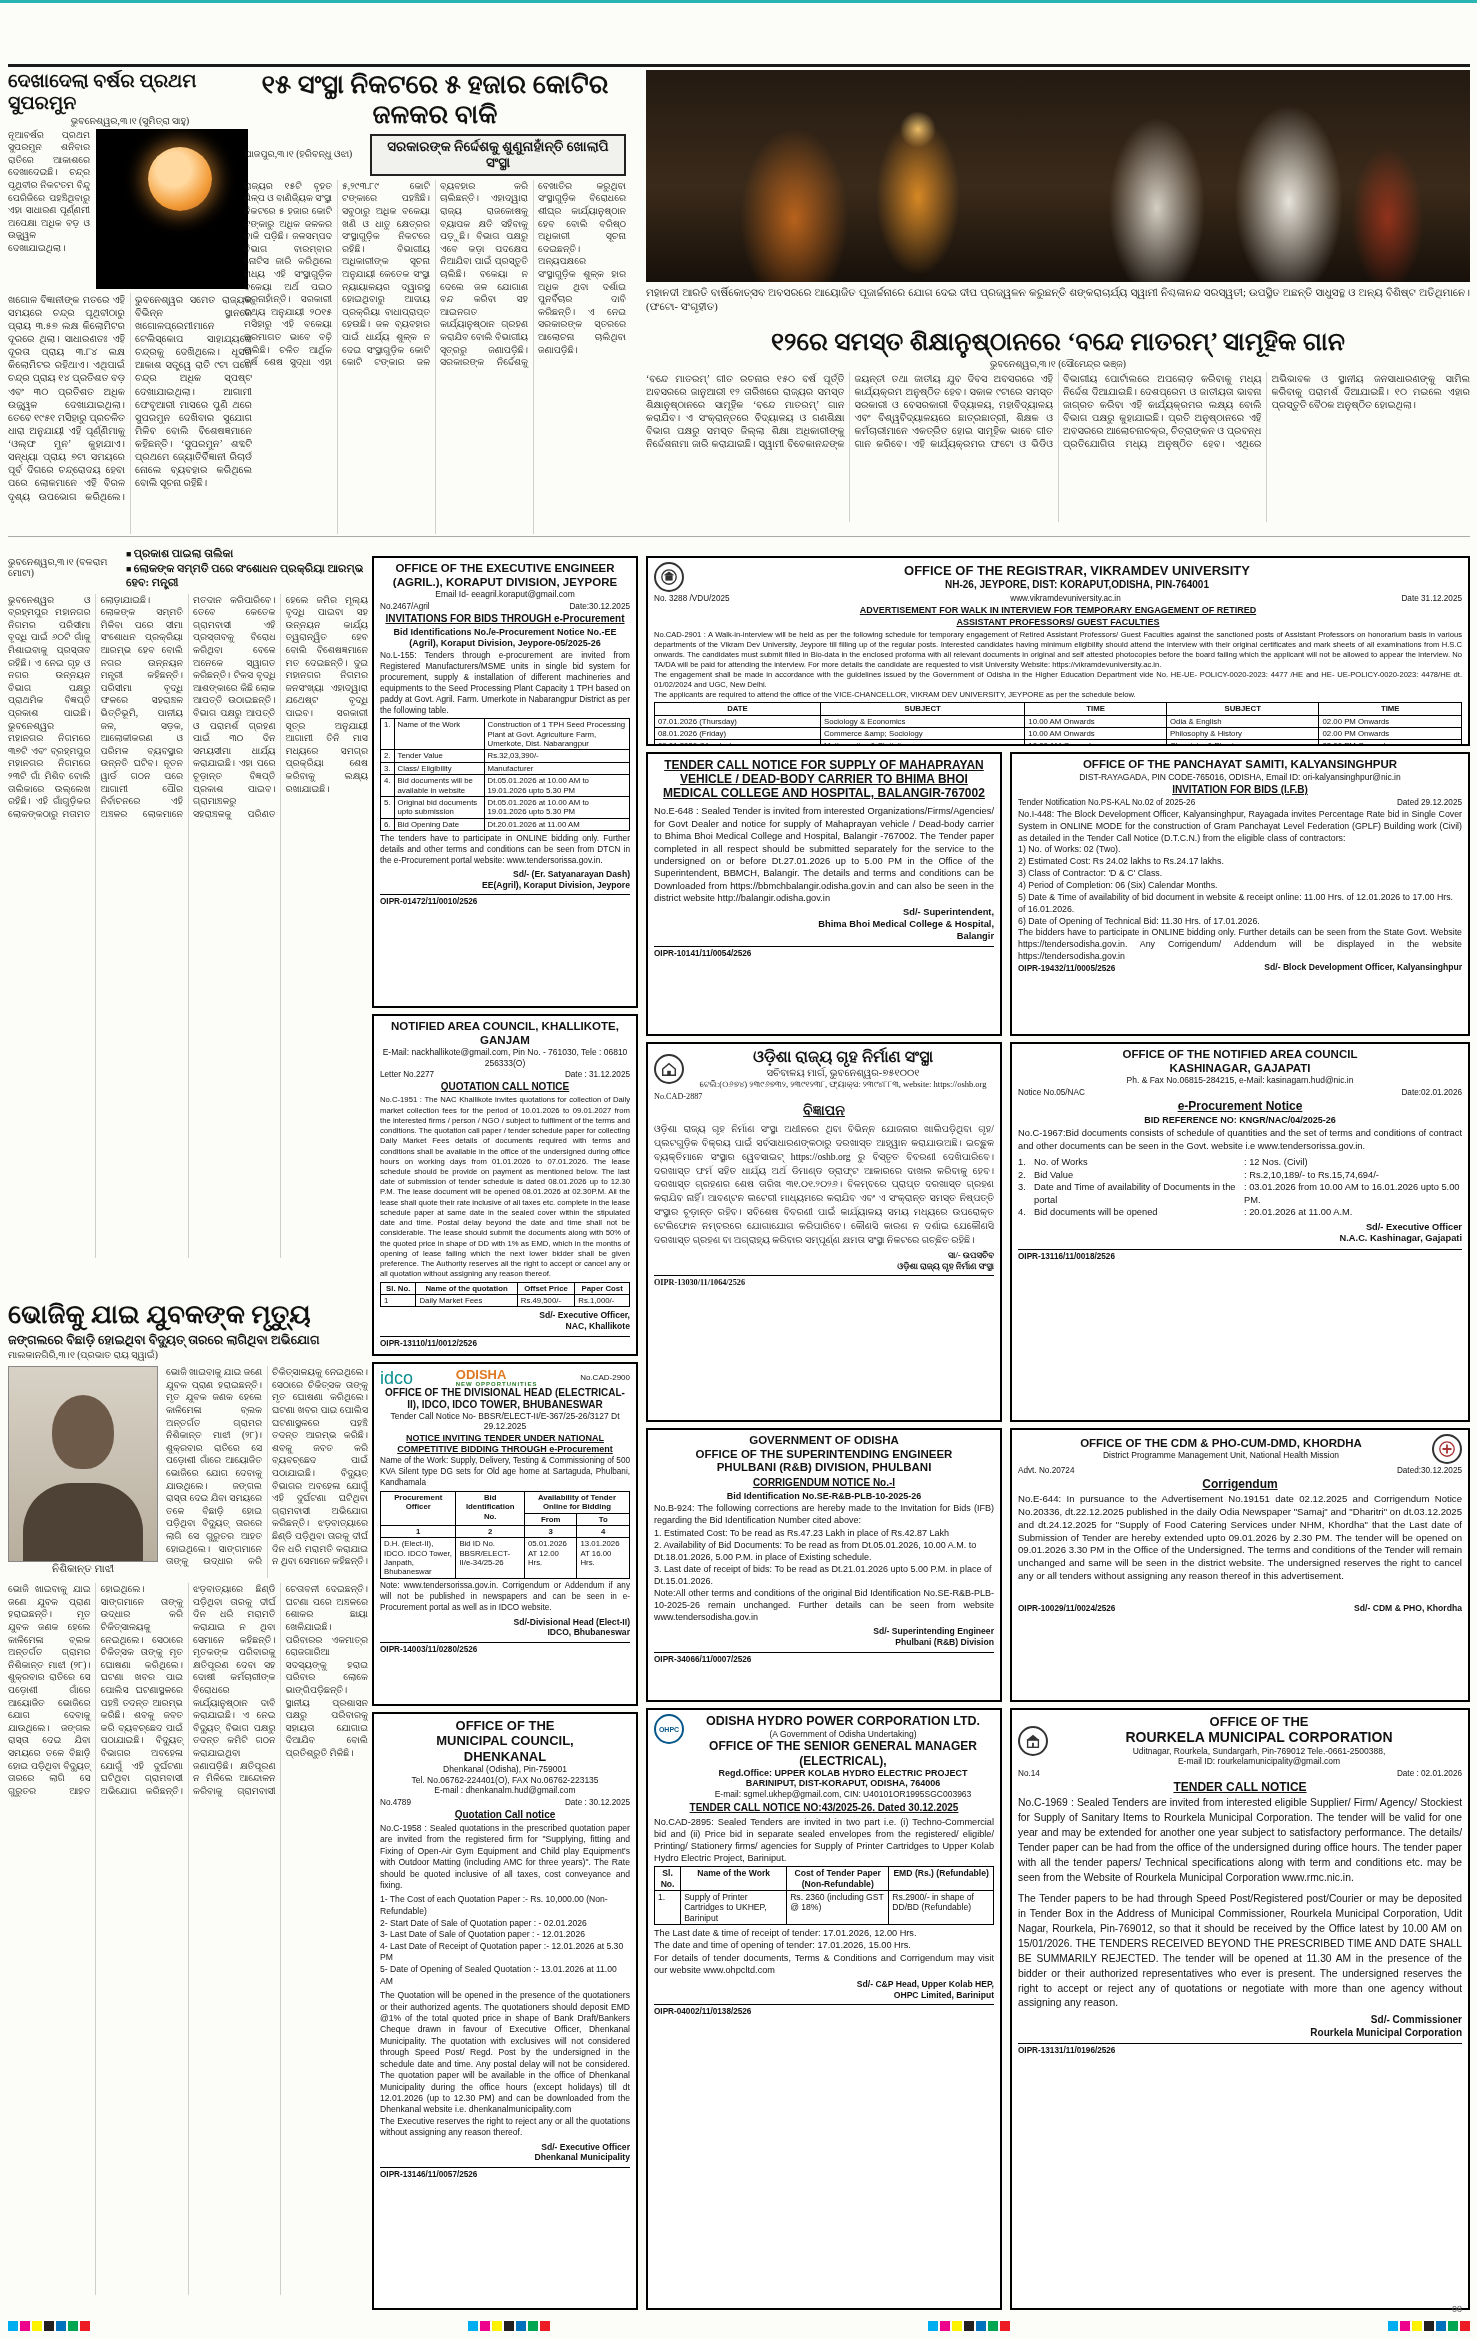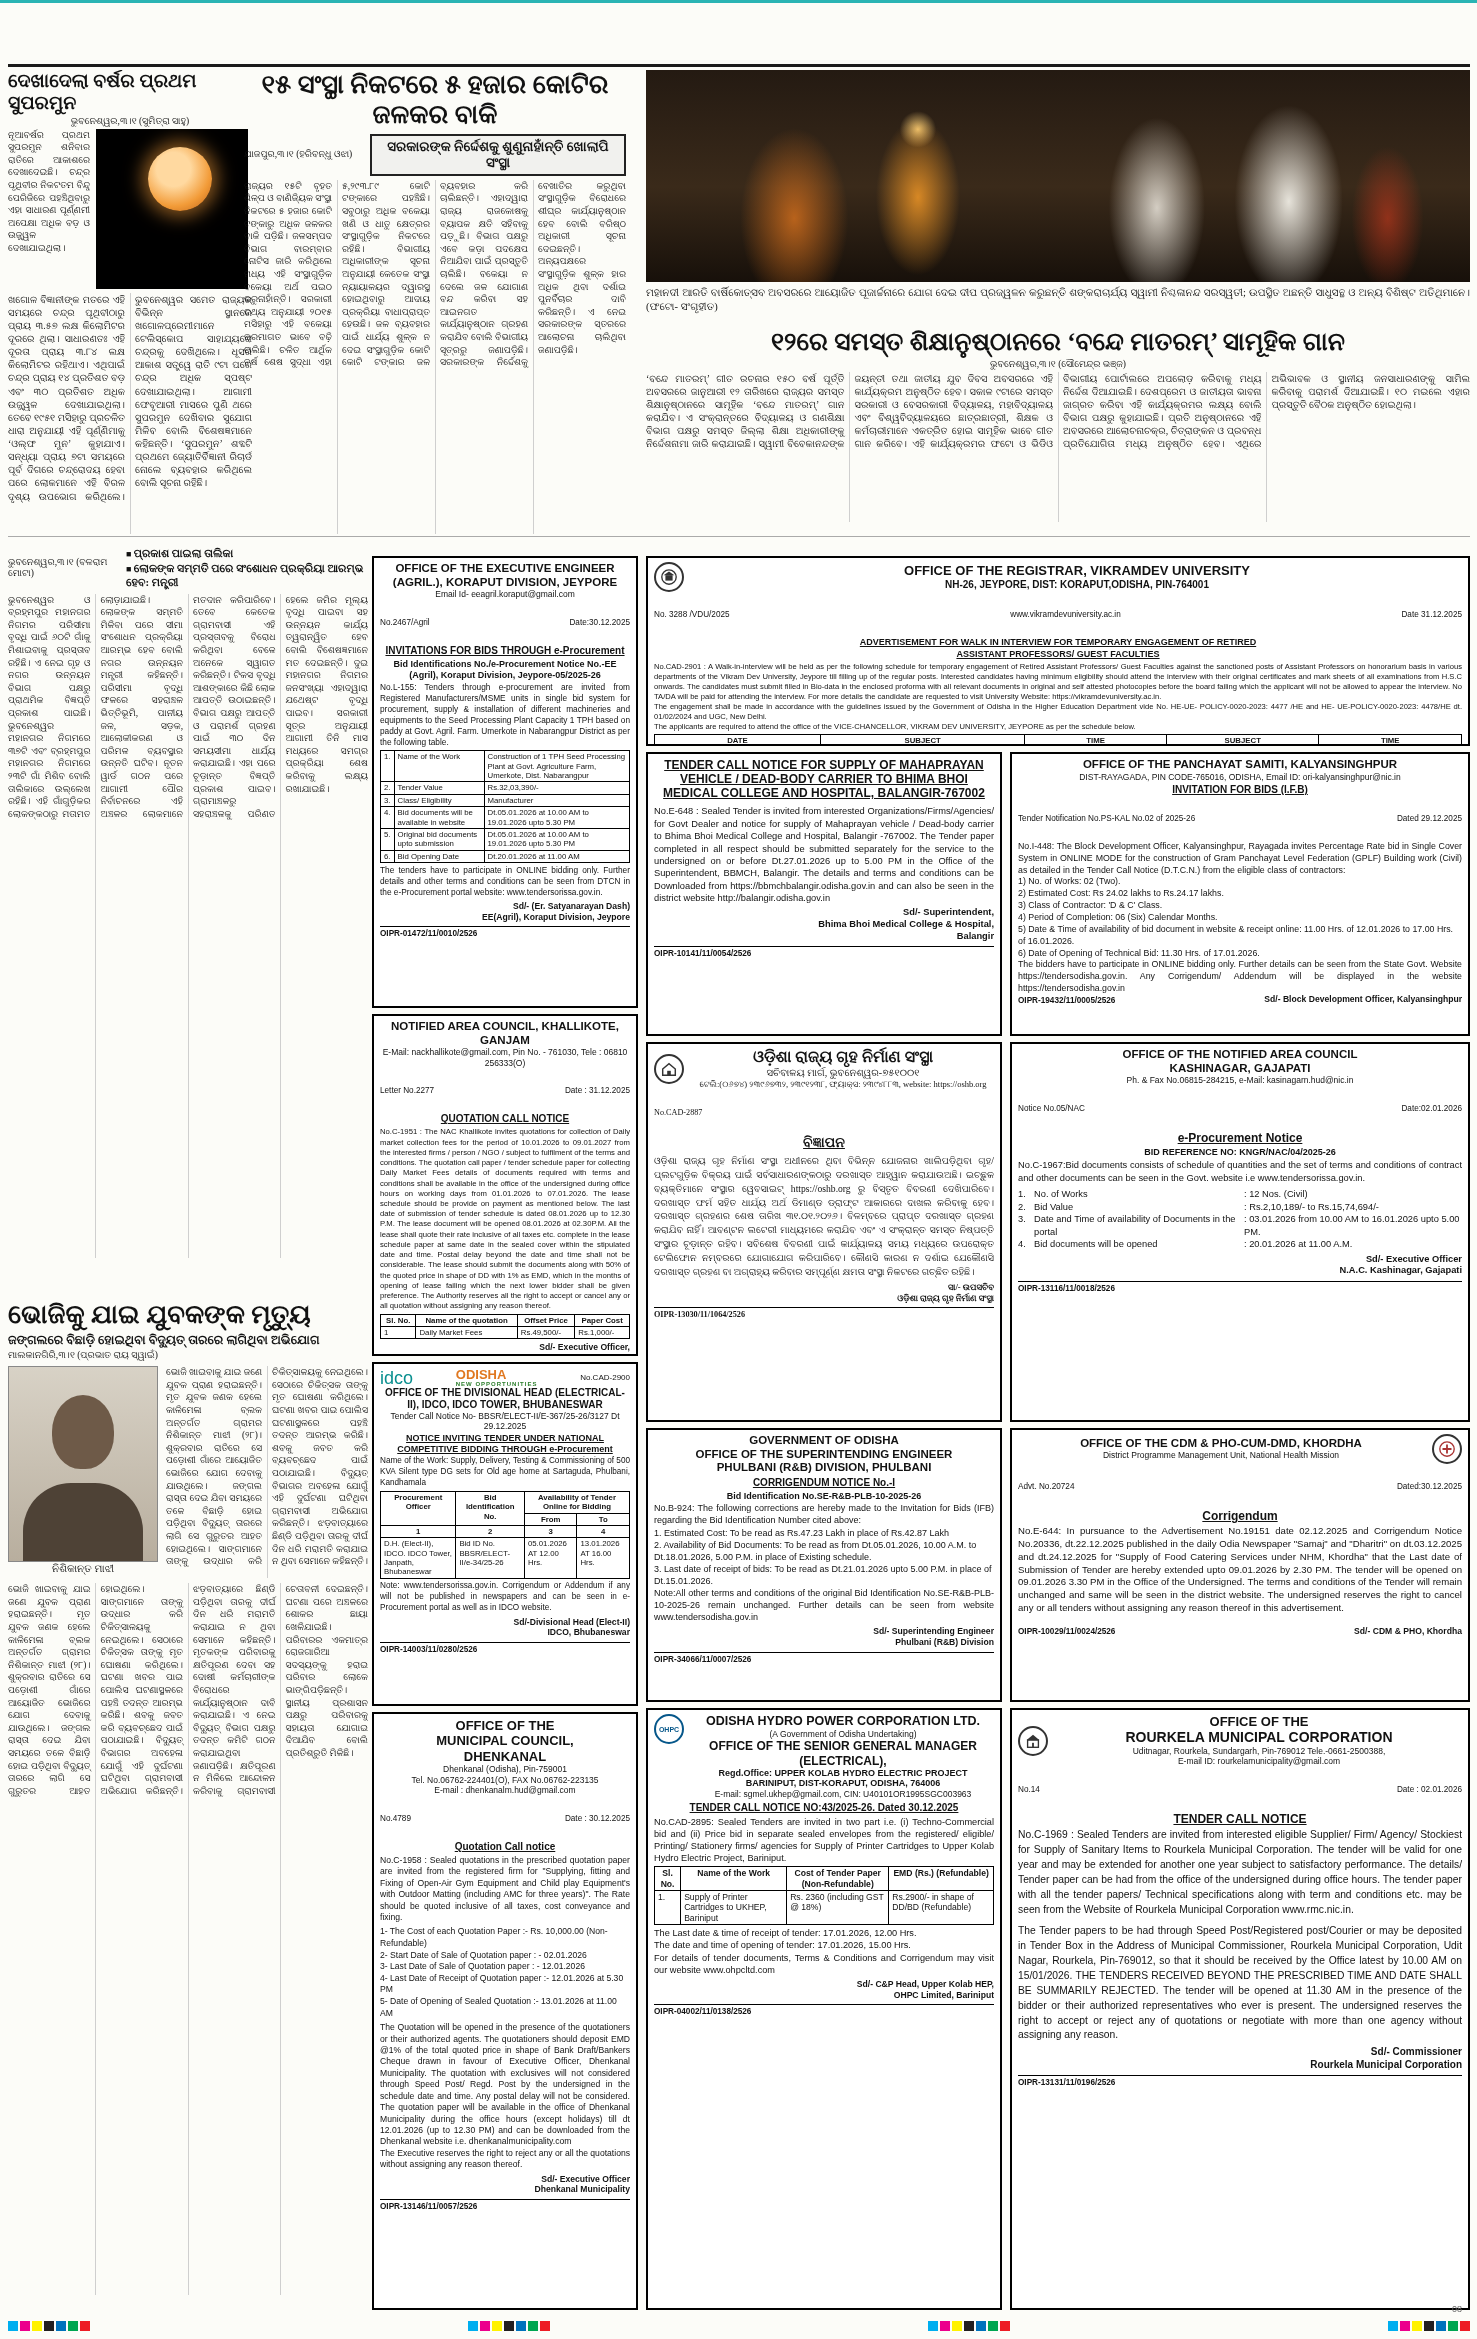--- a/index.html
+++ b/index.html
@@ -42,21 +42,21 @@
       linear-gradient(180deg,#241a12 0%, #3a2a1a 55%, #17100a 100%); }
   .caption { font-size:10.5px; line-height:1.3; text-align:justify; }
   .ph-portrait { background:linear-gradient(180deg,#d8d2c6,#b8ae9e); position:relative; overflow:hidden; border:1px solid #888; }
   .ph-portrait .head { position:absolute; left:50%; top:28px; width:62px; height:74px; margin-left:-31px; border-radius:50% 50% 46% 46%; background:#6e5a48; }
   .ph-portrait .torso { position:absolute; left:50%; bottom:-8px; width:120px; height:86px; margin-left:-60px; border-radius:48px 48px 0 0; background:#4e4236; }
 
   
   .notice { border:2px solid #000; background:#fff; padding:4px 6px; overflow:hidden; font-family:"Liberation Sans","DejaVu Sans",sans-serif; }
   .nh  { font-weight:bold; text-align:center; font-size:11.5px; line-height:1.18; }
   .nh2 { text-align:center; font-size:8.5px; line-height:1.25; }
-  .refrow { display:flex; justify-content:space-between; font-size:8.2px; margin:18px 0; }
+  .refrow { display:flex; justify-content:space-between; font-size:8.2px; margin:2px 0; }
   .ntitle { font-weight:bold; text-align:center; font-size:10px; text-decoration:underline; margin:2px 0; line-height:1.2; }
   .ntitle2 { font-weight:bold; text-align:center; font-size:9px; margin:1px 0; line-height:1.25; }
   .nb { font-size:8.3px; line-height:1.33; text-align:justify; }
   .nlist { font-size:8.3px; line-height:1.35; }
   .sig { text-align:right; font-size:8.6px; font-weight:bold; margin-top:3px; line-height:1.25; }
   .oipr { font-size:8.2px; font-weight:bold; border-top:1px solid #000; margin-top:4px; padding-top:2px; }
   .t { width:100%; border-collapse:collapse; font-size:7.8px; margin:2px 0; }
   .t td, .t th { border:1px solid #000; padding:1px 3px; vertical-align:top; text-align:left; line-height:1.2; }
   .t th { text-align:center; font-weight:bold; }
   .emblem { width:30px; height:30px; border-radius:50%; border:2px solid #333; display:flex; align-items:center; justify-content:center; flex:0 0 auto; }
@@ -468,21 +468,21 @@
             <path d="M10 5 V15 M5 10 H15" stroke="#a33" stroke-width="2"></path>
           </svg>
         </div>
     </div>
     <div class="refrow">
       <span>Advt. No.20724</span>
       <span>Dated:30.12.2025</span>
     </div>
     <div class="ntitle" style="font-size:12px">Corrigendum</div>
     <div class="nb" style="font-size:9.6px">No.E-644: In pursuance to the Advertisement No.19151 date 02.12.2025 and Corrigendum Notice No.20336, dt.22.12.2025 published in the daily Odia Newspaper "Samaj" and "Dharitri" on dt.03.12.2025 and dt.24.12.2025 for "Supply of Food Catering Services under NHM, Khordha" that the Last date of Submission of Tender are hereby extended upto 09.01.2026 by 2.30 PM. The tender will be opened on 09.01.2026 3.30 PM in the Office of the Undersigned. The terms and conditions of the Tender will remain unchanged and same will be seen in the district website. The undersigned reserves the right to cancel any or all tenders without assigning any reason thereof in this advertisement.</div>
-    <div style="display:flex;justify-content:space-between;align-items:flex-end;margin-top:11px">
+    <div style="display:flex;justify-content:space-between;align-items:flex-end;margin-top:20px">
       <div class="oipr" style="border:none;margin:0;padding:0">OIPR-10029/11/0024/2526</div>
       <div class="sig" style="margin:0">Sd/- CDM &amp; PHO, Khordha</div>
     </div>
   </div>
 
   <div class="abs notice" style="left:372px;top:1712px;width:266px;height:598px">
     <div class="nh" style="font-size:13px">OFFICE OF THE</div>
     <div class="nh" style="font-size:13px">MUNICIPAL COUNCIL,</div>
     <div class="nh" style="font-size:13px">DHENKANAL</div>
     <div class="nh2">Dhenkanal (Odisha), Pin-759001</div>

